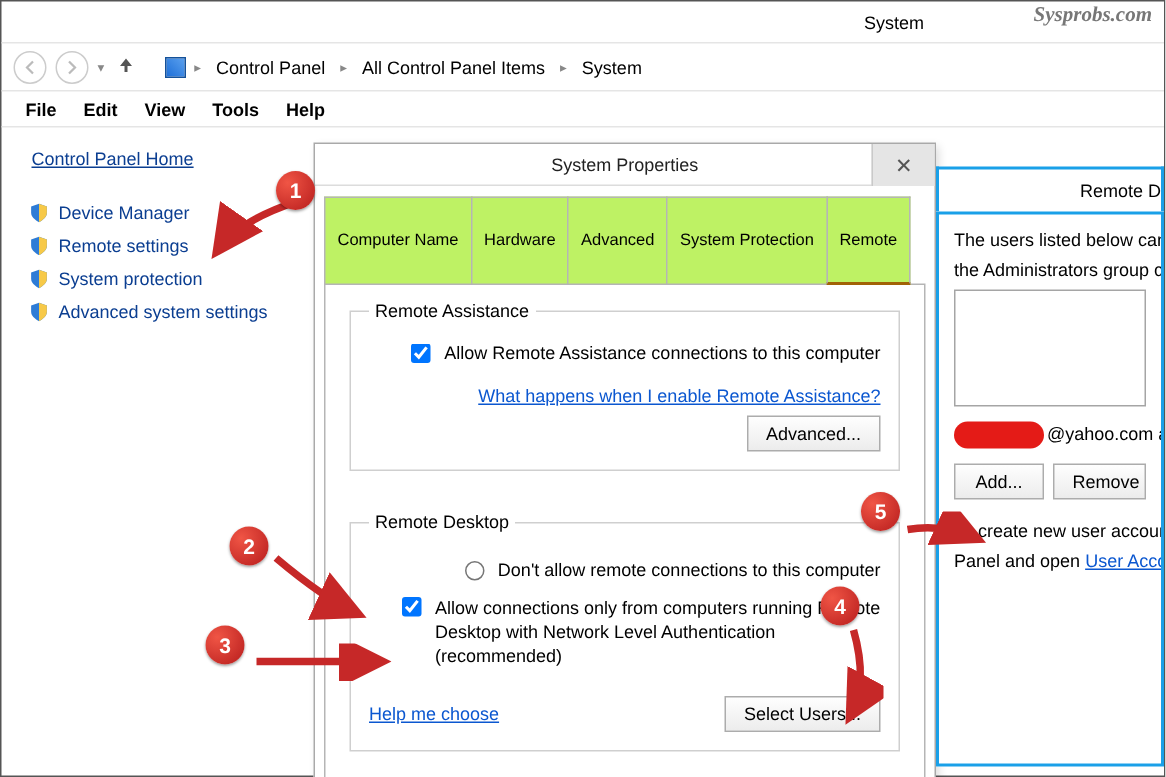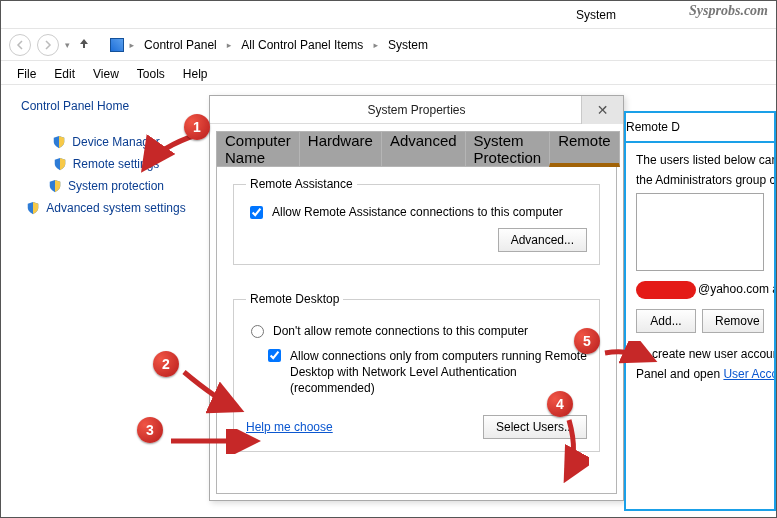--- a/index.html
+++ b/index.html
@@ -8,50 +8,50 @@
   .watermark { position:absolute; top:2px; right:8px; font:italic bold 14px Georgia,serif; color:#777; text-shadow:1px 1px #fff; }
   .titlebar { height:28px; display:flex; align-items:center; justify-content:center; border-bottom:1px solid #e5e5e5; position:relative; }
   .titlebar .title { font-size:12px; color:#000; position:absolute; left:50%; transform:translateX(-50%); left:auto; right:140px; }
   .addrbar { height:32px; display:flex; align-items:center; padding:0 8px; gap:6px; border-bottom:1px solid #e5e5e5; }
   .navbtn { width:22px; height:22px; border:1px solid #ccc; border-radius:50%; display:flex; align-items:center; justify-content:center; color:#888; background:#fff; }
   .navbtn.dis { color:#ccc; }
   .uparrow { width:16px; text-align:center; color:#555; }
   .chev { color:#888; font-size:9px; }
   .crumb { padding:2px 4px;text-align:center; }
   .iconcp { width:14px; height:14px; display:inline-block; background:linear-gradient(45deg,#1e6fd8,#5aa0ee); border:1px solid #14519a; }
-  .menubar { height:24px; display:flex; align-items:flex-end; gap:2px; padding:0 8px; border-bottom:1px solid #e5e5e5; }
+  .menubar { height:24px; display:flex; align-items:center; gap:2px; padding:0 8px; border-bottom:1px solid #e5e5e5;font-weight:bold; }
   .menuitem { padding:3px 8px; }
   .main { position:absolute; top:86px; bottom:0; left:0; right:0; display:flex; }
   .leftnav { width:200px; padding:12px 8px 12px 18px; }
-  .cphome { color:#0b3e91; font-size:12px; margin:0 0 18px 2px; }
-  .navlink { display:flex; align-items:center; gap:6px; color:#0b3e91; padding:4px 0;justify-content:center; }
+  .cphome { color:#0b3e91; font-size:12px; margin:0 0 18px 2px;text-decoration:underline; }
+  .navlink { display:flex; align-items:center; gap:6px; color:#0b3e91; padding:4px 0; }
   .shield { width:14px; height:14px; }
   .content { flex:1; position:relative; }
 
   .dlg { position:absolute; left:8px; top:8px; width:415px; background:#fff; border:1px solid #a9a9a9; box-shadow:2px 2px 6px rgba(0,0,0,.15); }
   .dlgtitle { height:28px; border-bottom:1px solid #dcdcdc; display:flex; align-items:center; justify-content:center; position:relative; font-size:12px; color:#222; }
   .dlgclose { position:absolute; right:0; top:0; width:42px; height:28px; background:#e5e5e5; border-left:1px solid #c9c9c9; display:flex; align-items:center; justify-content:center; color:#555; font-size:14px; }
   .tabs { display:flex; padding:6px 6px 0 6px; gap:0; }
-  .tab { border:1px solid #b5b5b5; padding:0 8px; font-size:15px; background:#a3a3a3; margin-right:-1px; position:relative; top:1px; }
-  .tab.active { border-bottom:4px solid #a16207; z-index:2; }
+  .tab { border:1px solid #b5b5b5; padding:22px 8px; font-size:11px; background:#bef264; margin-right:-1px; position:relative; top:1px; }
+  .tab.active { border-bottom:2px solid #a16207; z-index:2; }
   .tabbody { border:1px solid #b5b5b5; margin:0 6px 6px 6px; padding:10px 14px 14px 14px; }
   .group { margin-bottom:27px; }
   .group fieldset { border:1px solid #cfcfcf; padding:8px 12px 12px 12px; }
   .group legend { padding:0 4px; font-size:12px; }
-  .row { margin:6px 0; display:flex; align-items:flex-start; gap:6px; }
+  .row { margin:6px 0; display:flex; align-items:flex-start; gap:6px;justify-content:flex-end; }
   .chk, .rad { margin-top:1px; }
   .link { color:#0b57d0; text-decoration:underline; cursor:pointer; }
   .btn { border:1px solid #acacac; background:linear-gradient(#fefefe,#ececec); padding:4px 12px; font-size:12px; min-width:84px; }
   .right { display:flex; justify-content:flex-end; margin-top:6px; }
 
   .dlg2 { position:absolute; right:0; top:54px; width:152px; height:370px; border:2px solid #1aa0e8; background:#fff; padding:10px 10px; overflow:hidden; }
   .dlg2 .t { font-size:12px; margin-bottom:6px; white-space:nowrap; }
   .listbox { border:1px solid #a5a5a5; height:78px; background:#fff; margin-bottom:10px; }
   .redblob { width:60px; height:18px; background:#e41b17; border-radius:9px; display:inline-block; margin-right:2px; vertical-align:middle; }
-  .dlg2hdr { position:absolute; right:0; top:24px; height:30px; width:152px; background:#fff; border:2px solid #1aa0e8; border-bottom:none; display:flex; align-items:center; justify-content:flex-start; }
+  .dlg2hdr { position:absolute; right:0; top:24px; height:30px; width:152px; background:#fff; border:2px solid #1aa0e8; border-bottom:none; display:flex; align-items:center; justify-content:flex-end; }
   .dlg2hdr span { font-size:12px; }
 
   .annot { position:absolute; pointer-events:none; }
   .badge { width:26px; height:26px; border-radius:50%; background:radial-gradient(circle at 30% 30%, #f05545, #b71c1c); color:#fff; font:bold 14px/26px sans-serif; text-align:center; box-shadow:0 1px 2px rgba(0,0,0,.4); }
   .arrow { position:absolute; pointer-events:none; }
 </style>
 </head>
 <body>
 
 <div class="frame">
@@ -149,20 +149,23 @@
           </div>
         <div class="tabbody">
 
           <div class="group">
             <fieldset>
               <legend>Remote Assistance</legend>
               <div class="row">
                 <input type="checkbox" class="chk" checked="" style="">
                 <span>Allow Remote Assistance connections to this computer</span>
               </div>
+              <div class="row" style="margin-top:12px">
+                <span class="link">What happens when I enable Remote Assistance?</span>
+              </div>
               <div class="right">
                 <button class="btn">Advanced...</button>
               </div>
             </fieldset>
           </div>
 
           <div class="group">
             <fieldset>
               <legend>Remote Desktop</legend>
               <div class="row" style="margin-top:10px">

